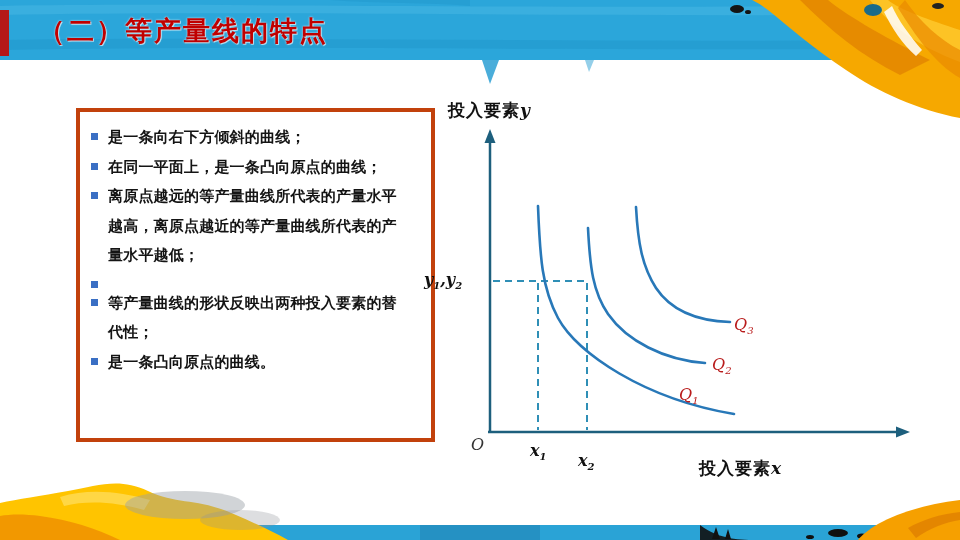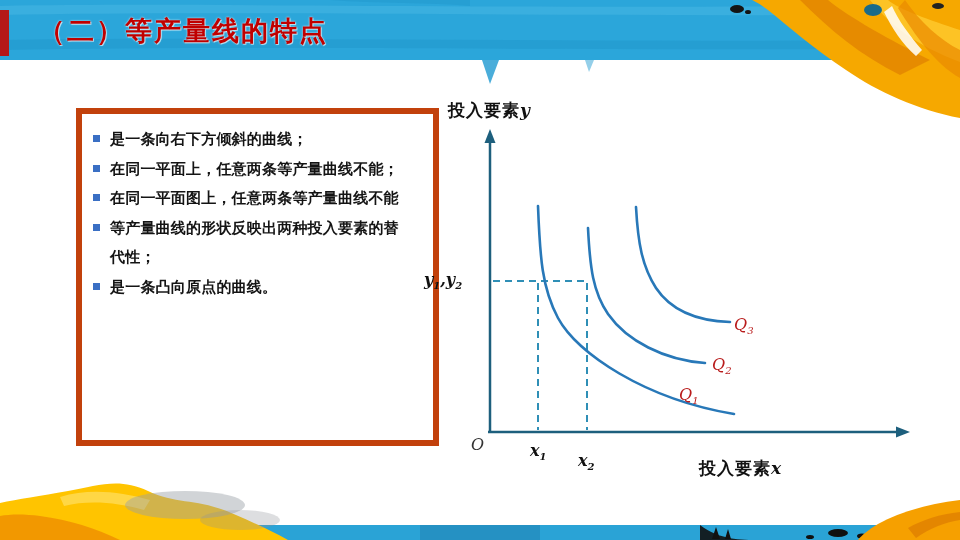--- a/index.html
+++ b/index.html
@@ -10,21 +10,21 @@
   
   #paint-svg{position:absolute;left:0;top:0;z-index:1;}
 
   
   .slide-title{position:absolute;left:38px;top:13px;z-index:3;
     font-size:27px;font-weight:bold;letter-spacing:2px;color:#c00000;
     text-shadow:0 0 2px rgba(255,255,255,.9),1px 1px 0 rgba(255,255,255,.55);}
 
   
   .bullet-box{position:absolute;left:76px;top:108px;width:336px;height:316px;z-index:3;
-    background:#ffffff;border:6px solid #c2410c;padding:10px 6px 0 9px;box-sizing:content-box;}
+    background:#ffffff;border:4px solid #c2410c;padding:10px 6px 0 9px;box-sizing:content-box;}
   .bullet-item{display:flex;align-items:flex-start;}
   .bullet-marker{flex:0 0 auto;width:7px;height:7px;background:#3a6fc4;margin:11px 10px 0 2px;}
   .bullet-lines{flex:1 1 auto;}
   .bullet-line{font-size:15px;font-weight:bold;color:#141414;line-height:29.5px;
     white-space:nowrap;letter-spacing:0.2px;}
 
   
   #diagram-svg{position:absolute;left:0;top:0;z-index:2;}
   .dlabel{position:absolute;z-index:4;color:#111;}
   .axis-label{font-size:17px;font-weight:bold;letter-spacing:1px;}
@@ -87,27 +87,34 @@
     <div id="bullet-list">
         <div class="bullet-item">
           <span class="bullet-marker"></span>
           <div class="bullet-lines">
             <div class="bullet-line">是一条向右下方倾斜的曲线；</div>
           </div>
         </div>
         <div class="bullet-item">
           <span class="bullet-marker"></span>
           <div class="bullet-lines">
-            <div class="bullet-line">在同一平面上，任意两条等产量曲线不能；</div>
+            <div class="bullet-line">在同一平面上，是一条凸向原点的曲线；</div>
           </div>
         </div>
         <div class="bullet-item">
           <span class="bullet-marker"></span>
           <div class="bullet-lines">
-            <div class="bullet-line">在同一平面图上，任意两条等产量曲线不能</div>
+            <div class="bullet-line">离原点越远的等产量曲线所代表的产量水平</div>
+            <div class="bullet-line">越高，离原点越近的等产量曲线所代表的产</div>
+            <div class="bullet-line">量水平越低；</div>
+          </div>
+        </div>
+        <div class="bullet-item">
+          <span class="bullet-marker"></span>
+          <div class="bullet-lines">
           </div>
         </div>
         <div class="bullet-item">
           <span class="bullet-marker"></span>
           <div class="bullet-lines">
             <div class="bullet-line">等产量曲线的形状反映出两种投入要素的替</div>
             <div class="bullet-line">代性；</div>
           </div>
         </div>
         <div class="bullet-item">

